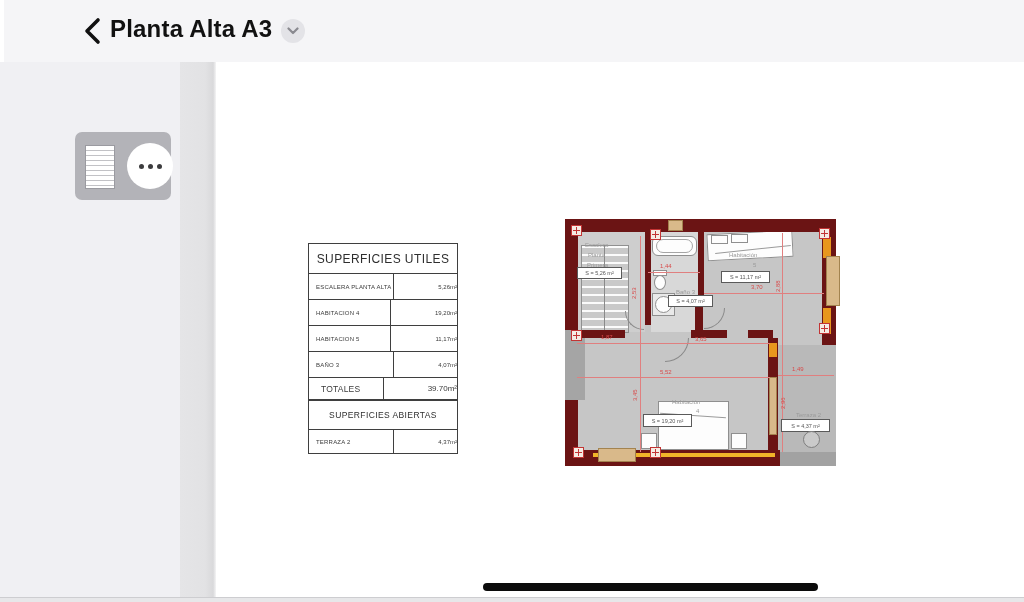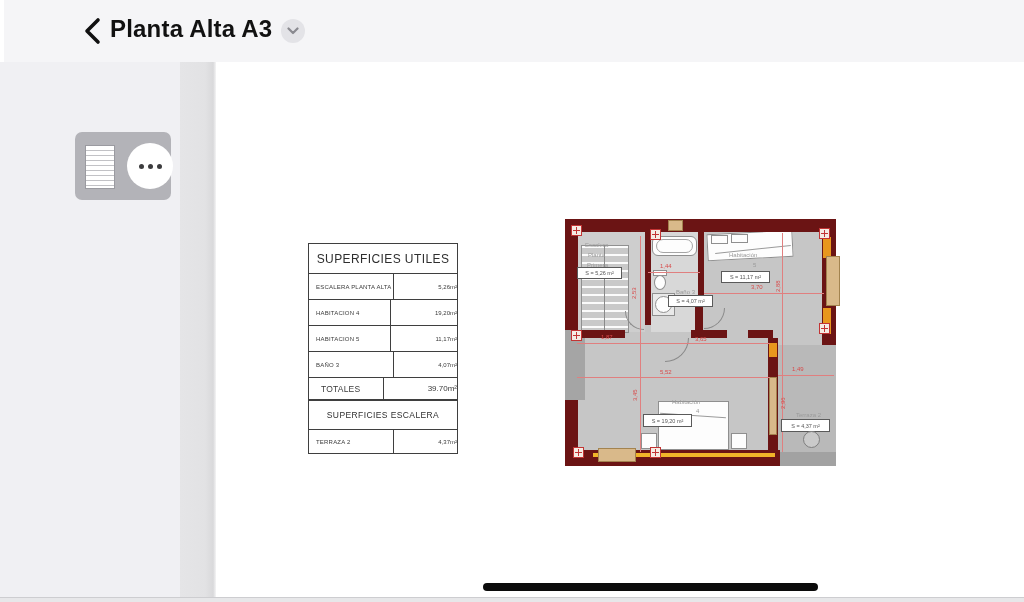--- a/index.html
+++ b/index.html
@@ -119,21 +119,21 @@
         <div class="t-value">11,17m²</div>
       </div>
       <div class="t-row">
         <div class="t-label">BAÑO 3</div>
         <div class="t-value">4,07m²</div>
       </div>
       <div class="t-row totals">
         <div class="t-label">TOTALES</div>
         <div class="t-value">39.70m²</div>
       </div>
-      <div class="t-head" style="border-top:1px solid #3f3f3f; font-size:8.5px;">SUPERFICIES ESCALERA</div>
+      <div class="t-head" style="border-top:1px solid #3f3f3f; font-size:8.5px;">SUPERFICIES ABIERTAS</div>
       <div class="t-row open">
         <div class="t-label">TERRAZA 2</div>
         <div class="t-value">4,37m²</div>
       </div>
     </div>
 
     <div id="plan" class="abs">
 
       <div class="abs floor" style="left:13px;top:13px;width:244px;height:220px;"></div>
       <div class="abs" style="left:13px;top:13px;width:67px;height:100px;background:#cecece;"></div>

